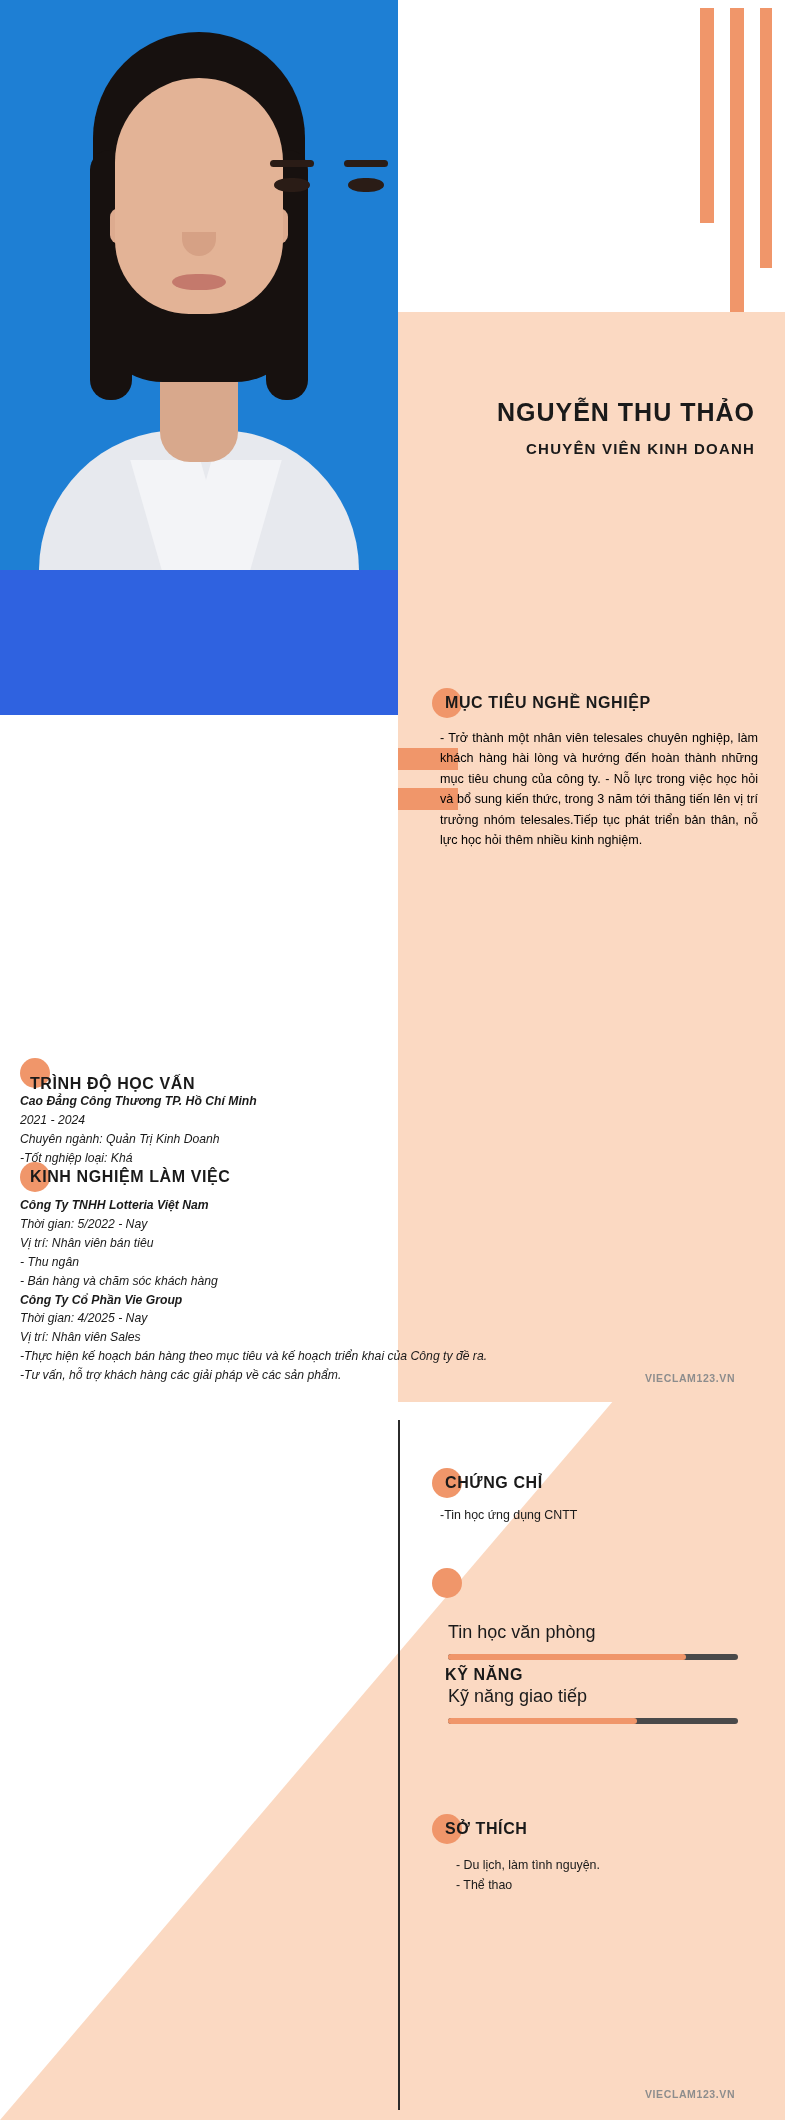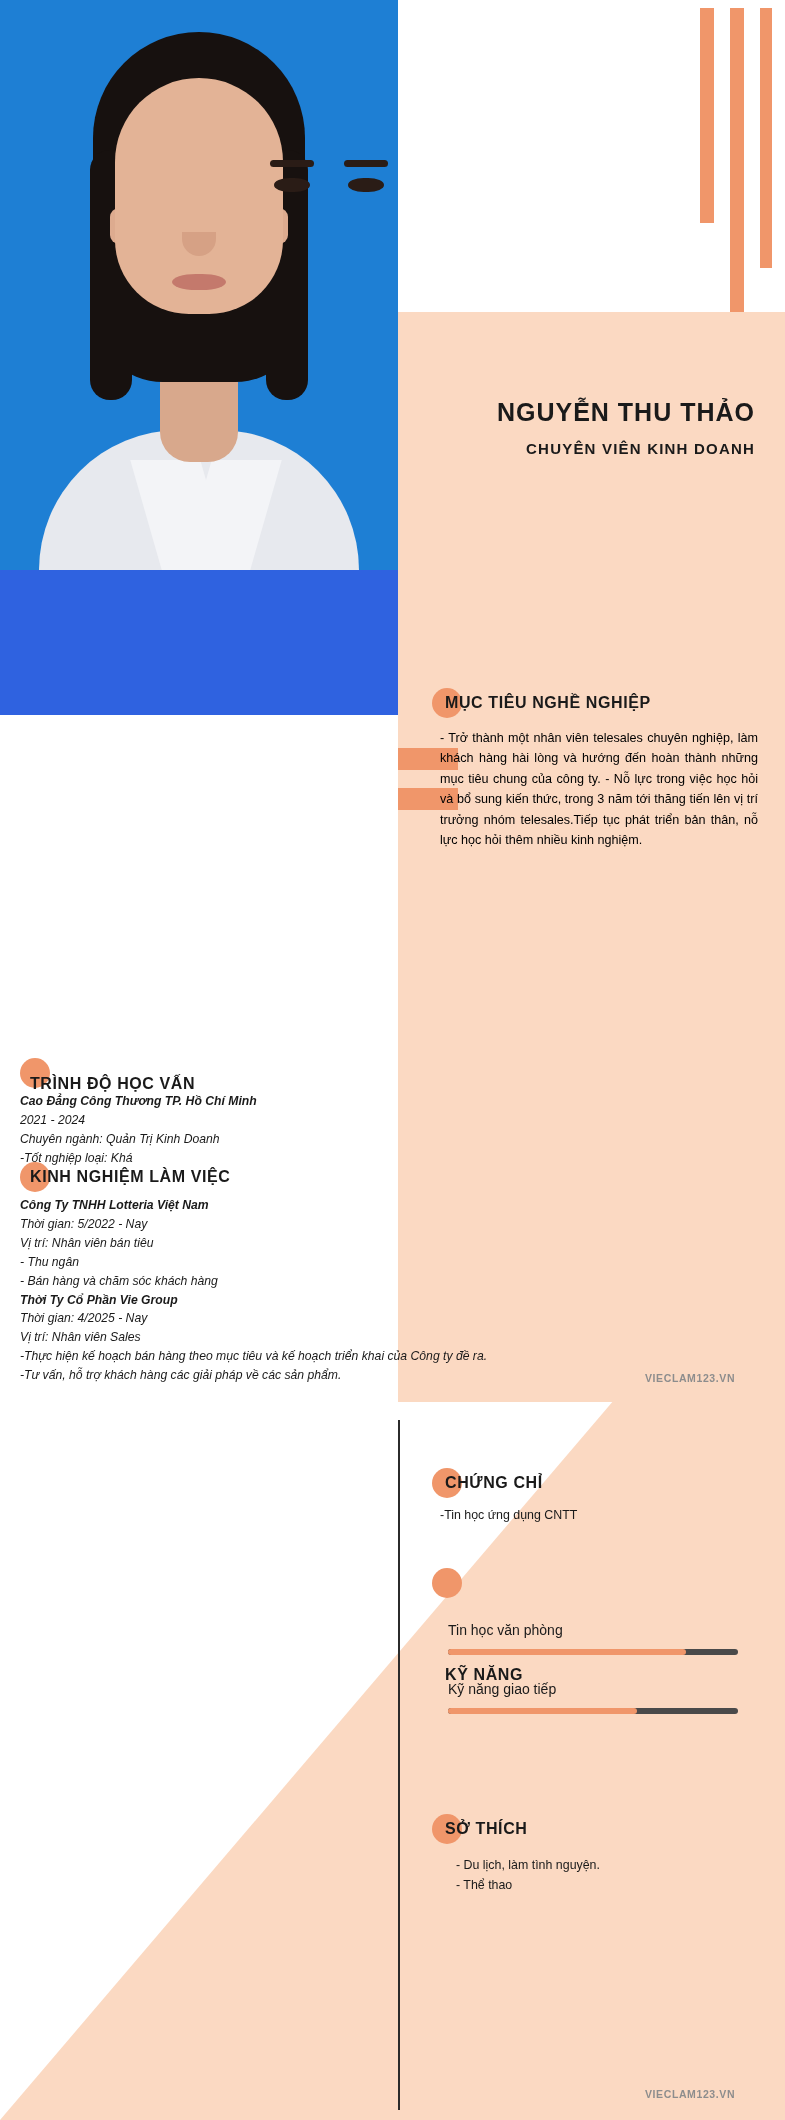--- a/index.html
+++ b/index.html
@@ -312,21 +312,21 @@
   .skills {
     position: absolute;
     left: 448px;
     top: 1622px;
     width: 290px;
   }
   .skill {
     margin-bottom: 26px;
   }
   .skill-name {
-    font-size: 14px;
+    font-size: 18px;
     color: #1a1a1a;
     margin-bottom: 11px;
   }
   .skill-track {
     position: relative;
     height: 6px;
     background: #4a4a4a;
     border-radius: 3px;
   }
   .skill-fill {
@@ -401,21 +401,21 @@
     </div>
 
   <div class="circle circ-exp"></div>
   <div class="sec-title title-exp">KINH NGHIỆM LÀM VIỆC</div>
   <div class="left-col lc-exp" id="exp-list">
       <div class="lc-line lc-strong">Công Ty TNHH Lotteria Việt Nam</div>
       <div class="lc-line">Thời gian: 5/2022 - Nay</div>
       <div class="lc-line">Vị trí: Nhân viên bán tiêu</div>
       <div class="lc-line">- Thu ngân</div>
       <div class="lc-line">- Bán hàng và chăm sóc khách hàng</div>
-      <div class="lc-line lc-strong">Thời Ty Cổ Phần Vie Group</div>
+      <div class="lc-line lc-strong">Công Ty Cổ Phần Vie Group</div>
       <div class="lc-line">Thời gian: 4/2025 - Nay</div>
       <div class="lc-line">Vị trí: Nhân viên Sales</div>
       <div class="lc-line">-Thực hiện kế hoạch bán hàng theo mục tiêu và kế hoạch triển khai của Công ty đề ra.</div>
       <div class="lc-line">-Tư vấn, hỗ trợ khách hàng các giải pháp về các sản phẩm.</div>
     </div>
 
   <div class="watermark wm-1">VIECLAM123.VN</div>
 
   <div class="bottom">
     <div class="bottom-peach"></div>

